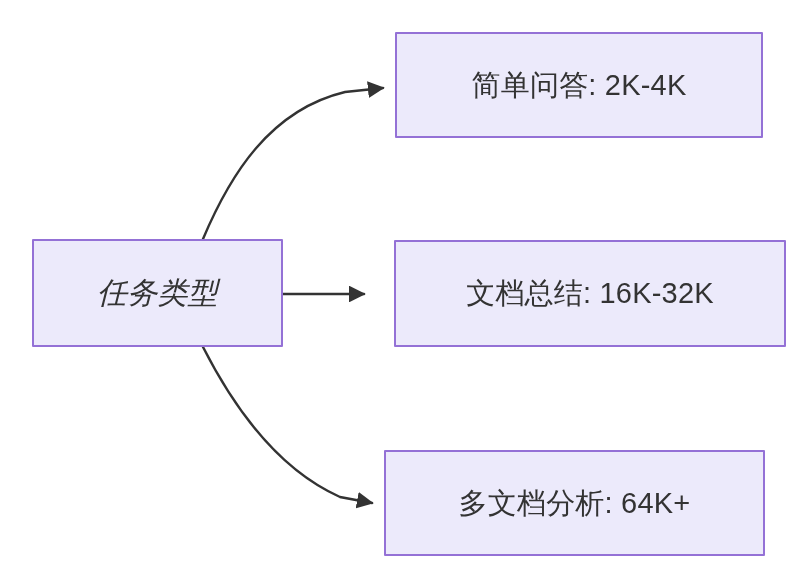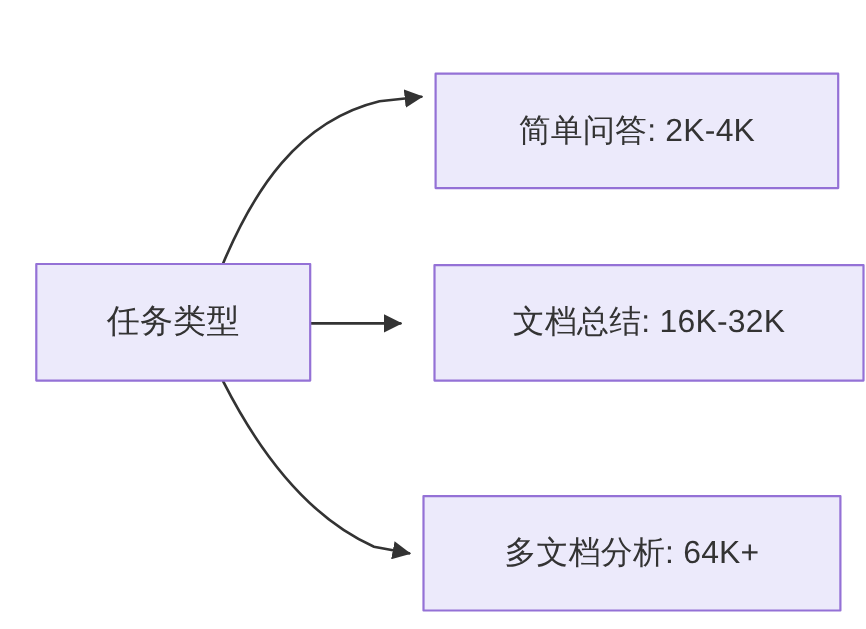--- a/index.html
+++ b/index.html
@@ -43,28 +43,28 @@
   .node-label {
     display: block;
     line-height: 1.2;
   }
   #node-source {
     left: 32px;
     top: 239px;
     width: 251px;
     height: 108px;
     font-size: 30px;
+    font-style: italic;
   }
   #node-simple-qa {
     left: 395px;
     top: 32px;
     width: 368px;
     height: 106px;
     font-size: 29px;
-    margin-top: 34px;
   }
   #node-doc-summary {
     left: 378px;
     top: 240px;
     width: 392px;
     height: 107px;
     font-size: 29px;
     margin-left: 16px;
   }
   #node-multi-doc {

